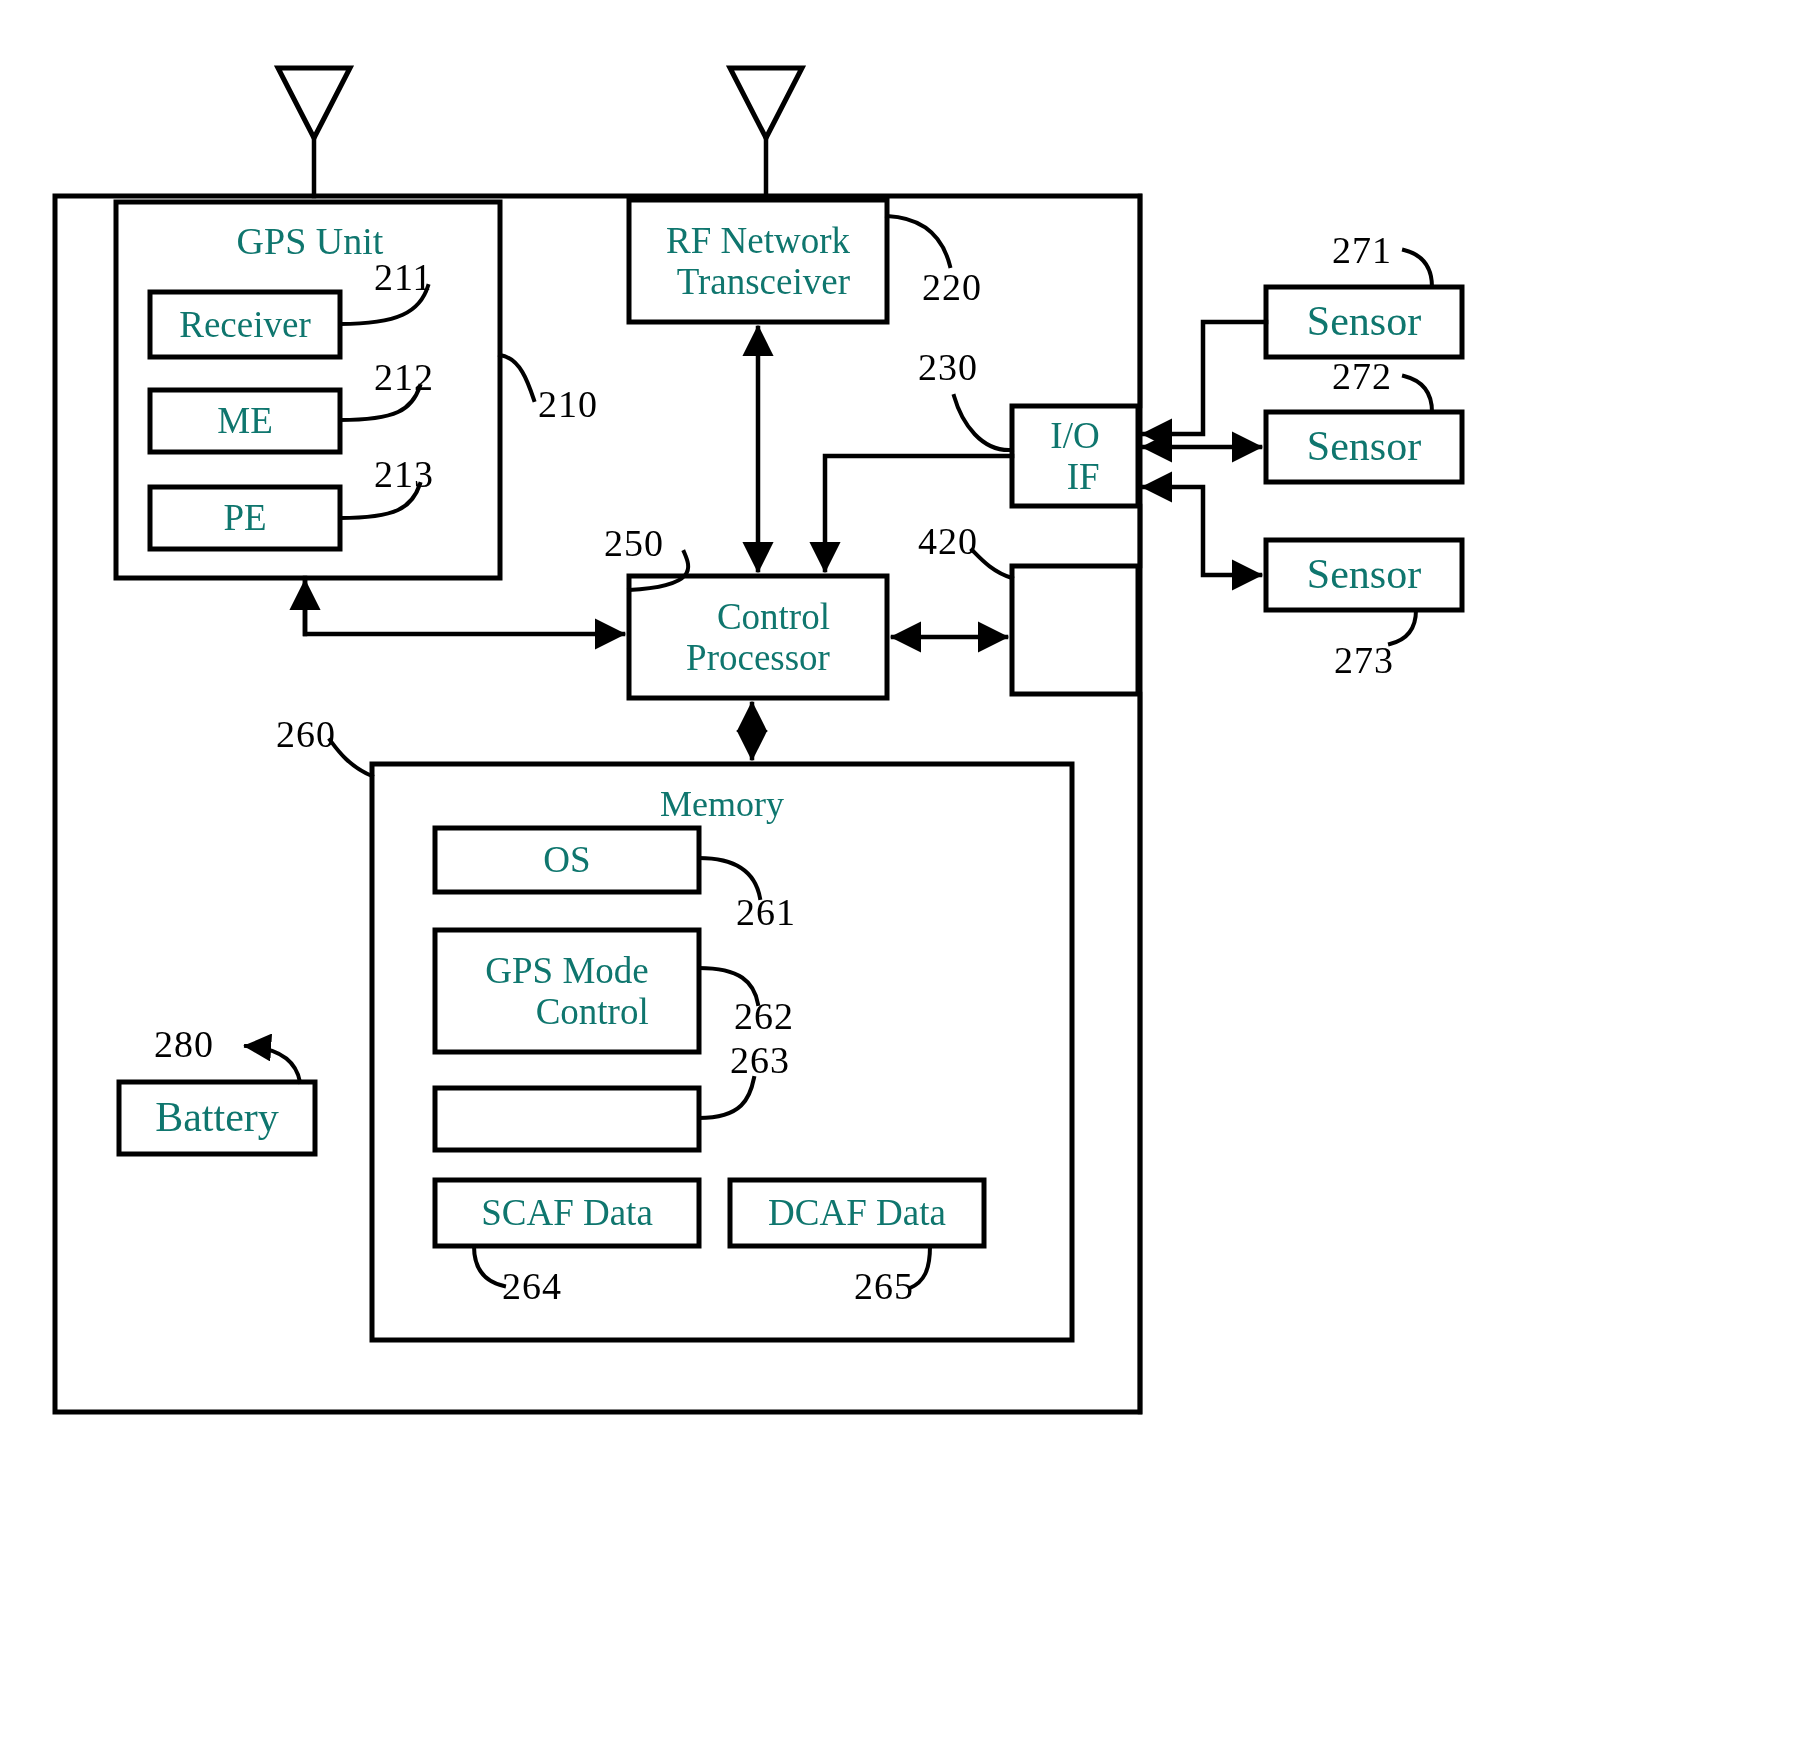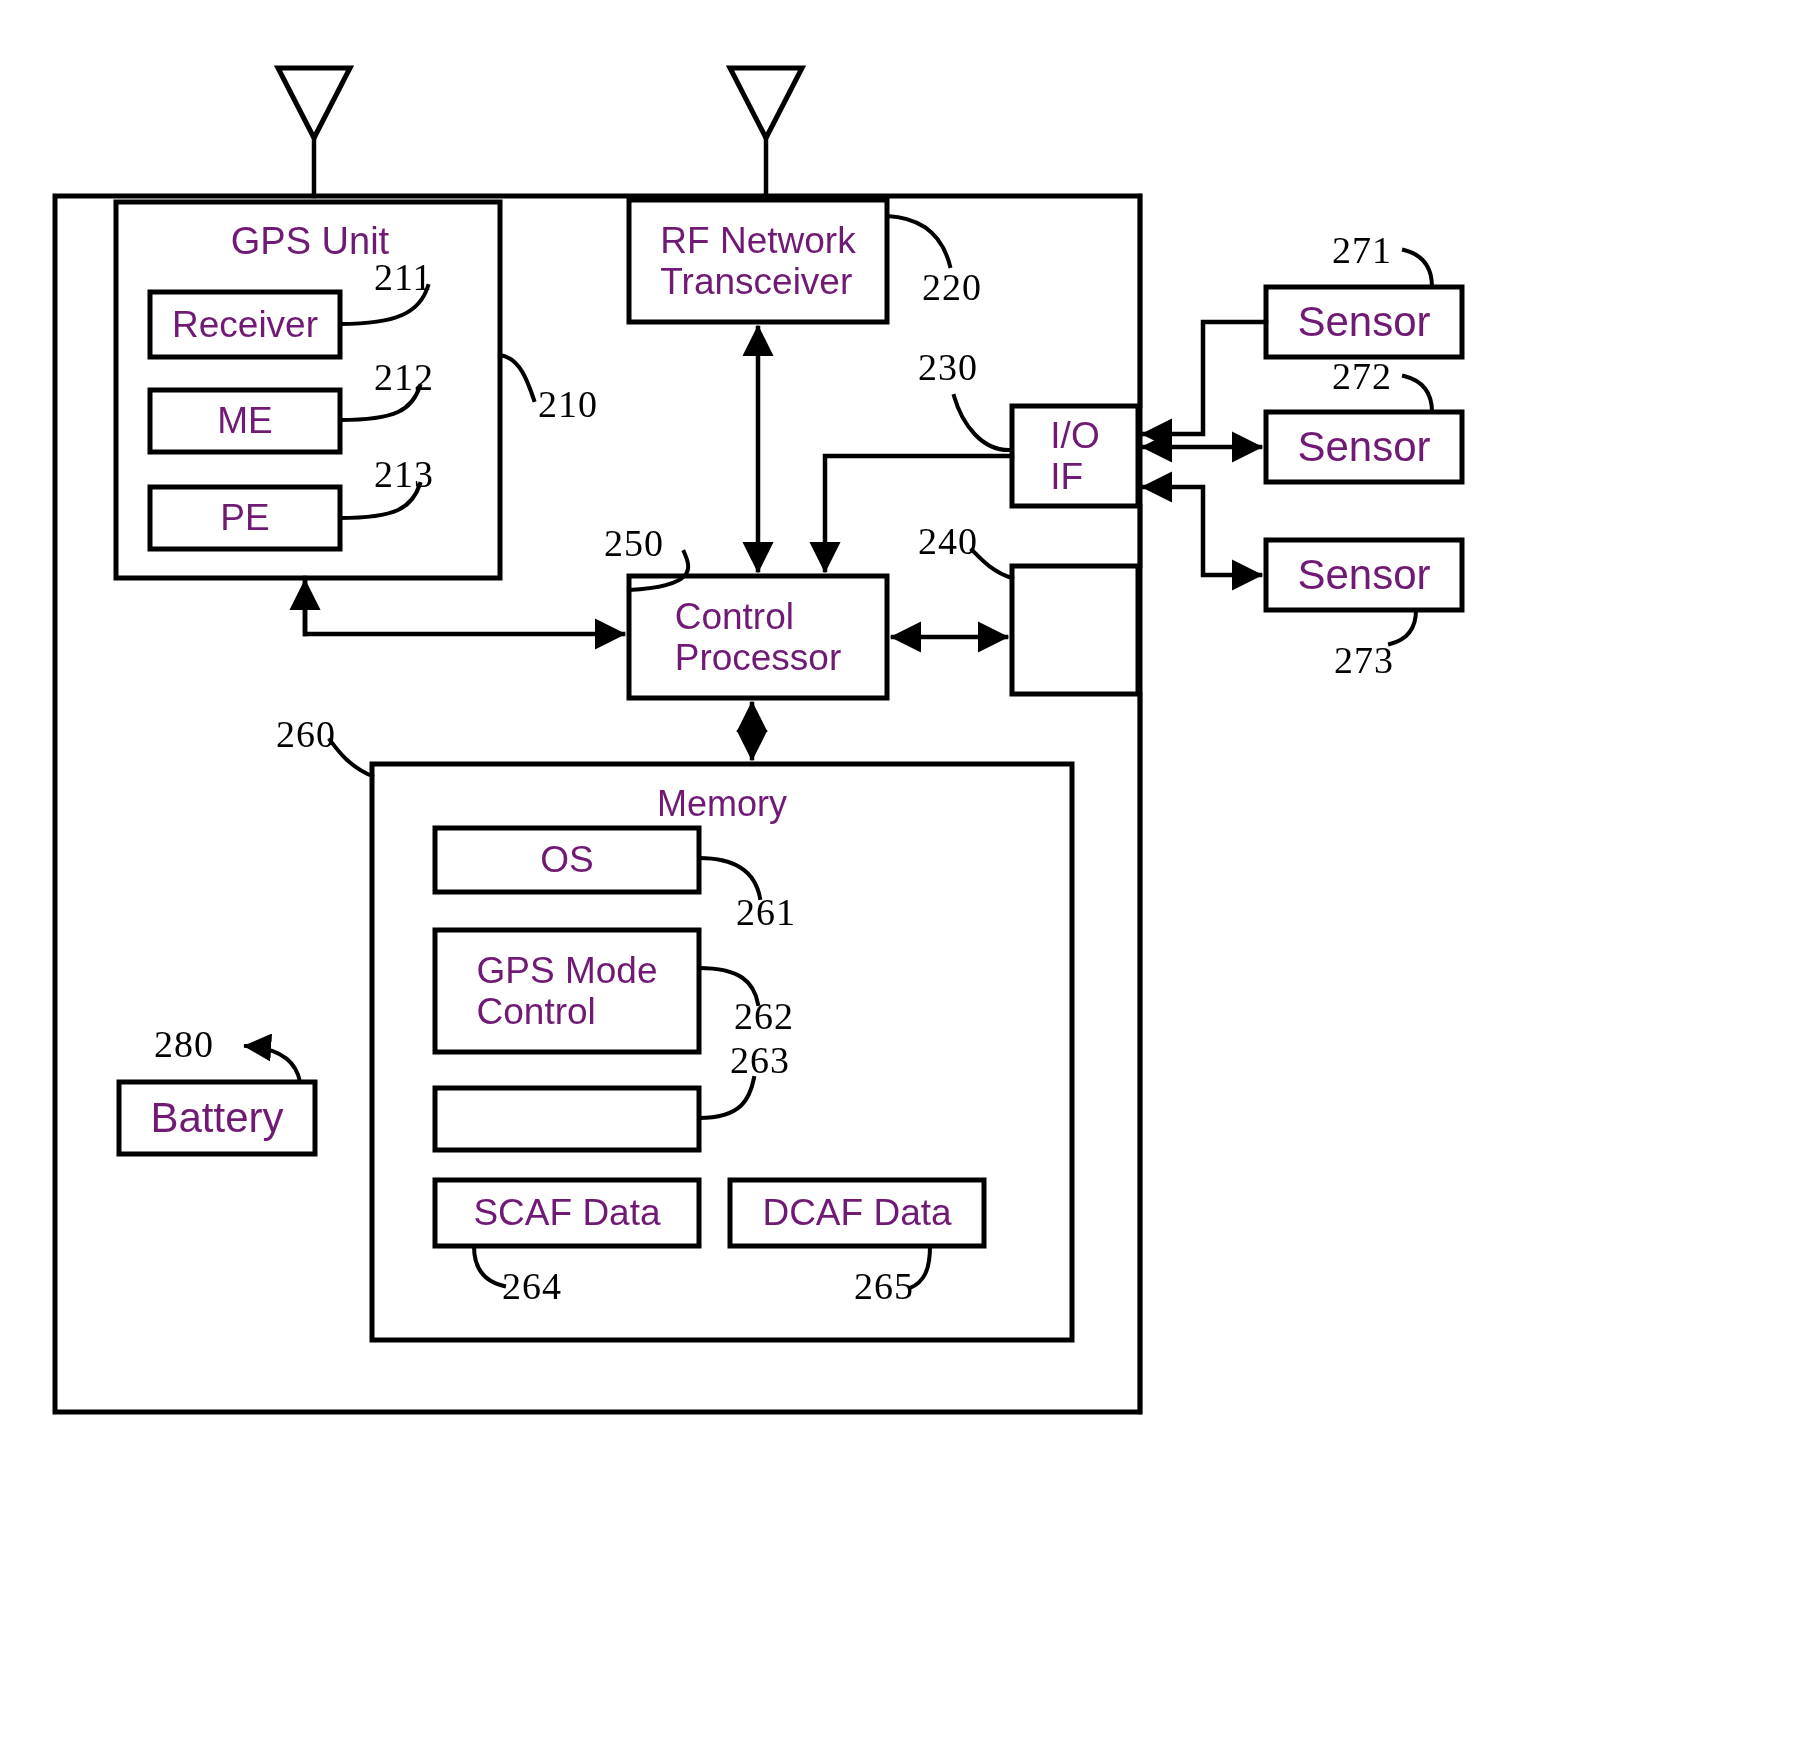--- a/index.html
+++ b/index.html
@@ -19,24 +19,24 @@
     position: absolute;
     left: 0; top: 0;
     width: 1793px;
     height: 1739px;
   }
   .box-label {
     position: absolute;
     display: flex;
     align-items: center;
     justify-content: center;
-    text-align: left;
-    color: #701a75;
+    text-align: right;
+    color: #0f766e;
     line-height: 1.12;
-    font-family: Liberation Sans, sans-serif;
+    font-family: Liberation Serif, serif;
     white-space: pre-line;
     pointer-events: none;
   }
   .ref-num {
     position: absolute;
     color: #000000;
     font-family: "Liberation Serif", "DejaVu Serif", serif;
     font-size: 38px;
     letter-spacing: 1px;
     white-space: nowrap;
@@ -162,21 +162,21 @@
   <div class="ref-num" style="left:538px;top:382px;">210</div>
 
   <div class="box-label t-block" style="left:629px;top:200px;width:258px;height:122px;">RF Network
 Transceiver</div>
   <div class="ref-num" style="left:922px;top:265px;">220</div>
 
   <div class="box-label t-block" style="left:1012px;top:406px;width:126px;height:100px;">I/O
 IF</div>
   <div class="ref-num" style="left:918px;top:345px;">230</div>
 
-  <div class="ref-num" style="left:918px;top:519px;">240</div>
+  <div class="ref-num" style="left:918px;top:519px;">420</div>
 
   <div class="box-label t-block" style="left:629px;top:576px;width:258px;height:122px;">Control
 Processor</div>
   <div class="ref-num" style="left:604px;top:521px;">250</div>
 
   <div class="box-label t-mem" style="left:572px;top:782px;width:300px;height:44px;">Memory</div>
   <div class="ref-num" style="left:276px;top:712px;text-align:center;">260</div>
 
   <div class="box-label t-block" style="left:435px;top:828px;width:264px;height:64px;">OS</div>
   <div class="box-label t-block" style="left:435px;top:930px;width:264px;height:122px;">GPS Mode

